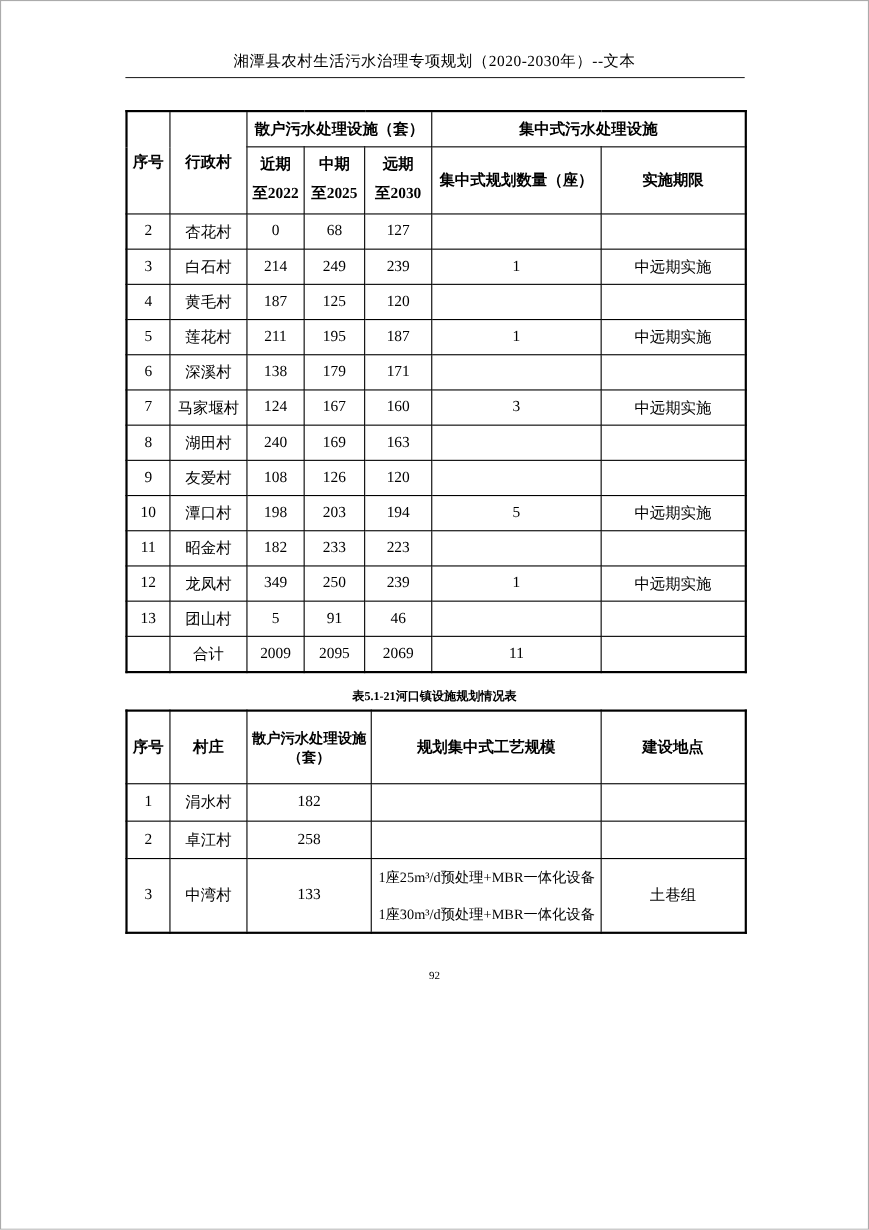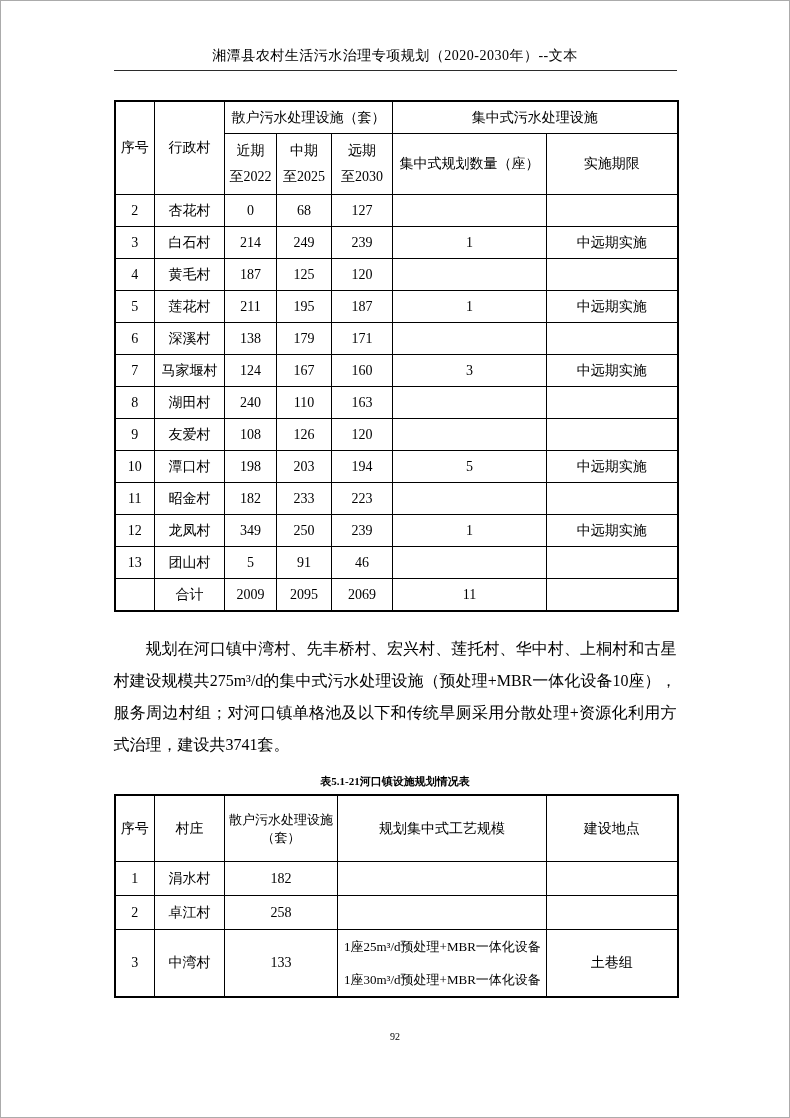--- a/index.html
+++ b/index.html
@@ -12,21 +12,21 @@
   
   .doc-header{
     margin-top:46px;text-align:center;font-size:14px;letter-spacing:.5px;
     padding-bottom:5px;border-bottom:1px solid #2b2b2b;
   }
   
   table{border-collapse:collapse;table-layout:fixed;width:563px;
         border:2px solid #000;font-size:14px;}
   th,td{border:1px solid #000;text-align:center;vertical-align:middle;
         padding:0 2px;overflow:hidden;}
-  th{font-weight:normal;}
+  th{font-weight:bold;}
   .t1{margin-top:29px;}
   .t1 .hr1 th{height:31px;}
   .t1 .hr2 th{height:60px;}
   .t1 td{height:31px;}
   .two-line div{line-height:26px;}
   
   .sec-heading{font-size:21px;font-weight:bold;margin:13px 0 0 20px;
                font-family:"Liberation Serif","DejaVu Serif",serif;}
   .sec-para{font-size:16px;line-height:32px;text-align:justify;
             text-indent:32px;margin:21px 0 0 0;}
@@ -136,21 +136,21 @@
             <td>124</td>
             <td>167</td>
             <td>160</td>
             <td>3</td>
             <td>中远期实施</td>
           </tr>
           <tr>
             <td>8</td>
             <td>湖田村</td>
             <td>240</td>
-            <td>110</td>
+            <td>169</td>
             <td>163</td>
             <td></td>
             <td></td>
           </tr>
           <tr>
             <td>9</td>
             <td>友爱村</td>
             <td>108</td>
             <td>126</td>
             <td>120</td>
@@ -199,21 +199,20 @@
           <td>2009</td>
           <td>2095</td>
           <td>2069</td>
           <td>11</td>
           <td></td>
         </tr>
       </tbody>
     </table>
 
 
-    <p class="sec-para">规划在河口镇中湾村、先丰桥村、宏兴村、莲托村、华中村、上桐村和古星村建设规模共275m³/d的集中式污水处理设施（预处理+MBR一体化设备10座），服务周边村组；对河口镇单格池及以下和传统旱厕采用分散处理+资源化利用方式治理，建设共3741套。</p>
 
     <div class="tbl-caption">表5.1-21河口镇设施规划情况表</div>
 
     <table class="t2">
       <colgroup>
         <col style="width:40px">
           <col style="width:70px">
           <col style="width:113px">
         <col style="width:209px">
           <col style="width:131px">

